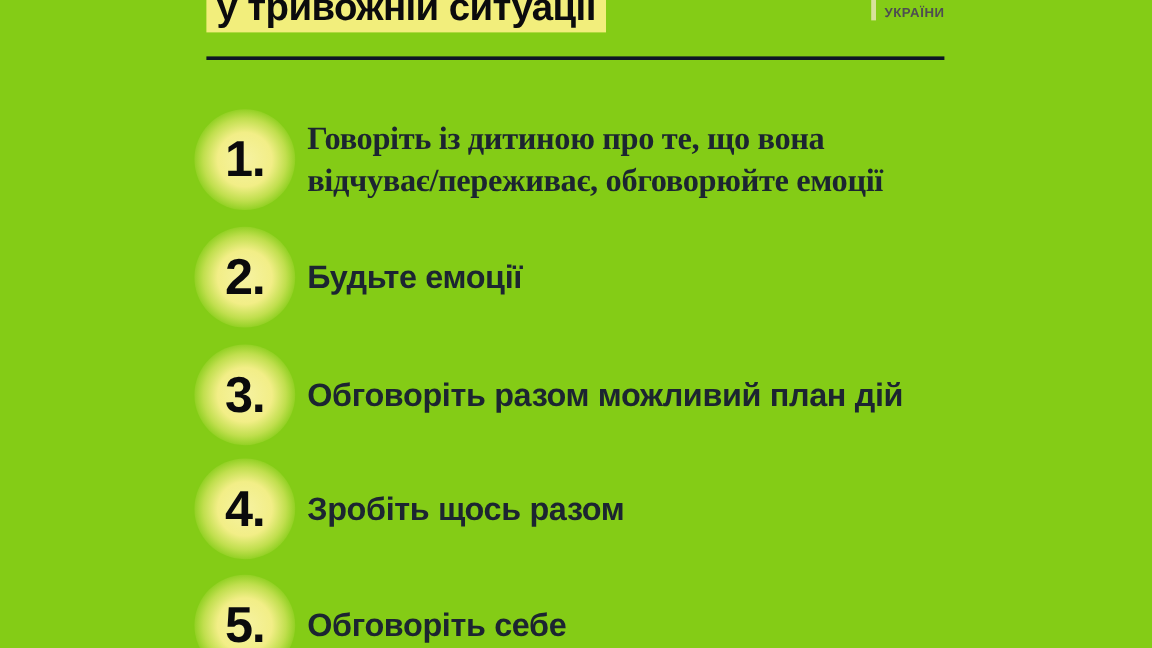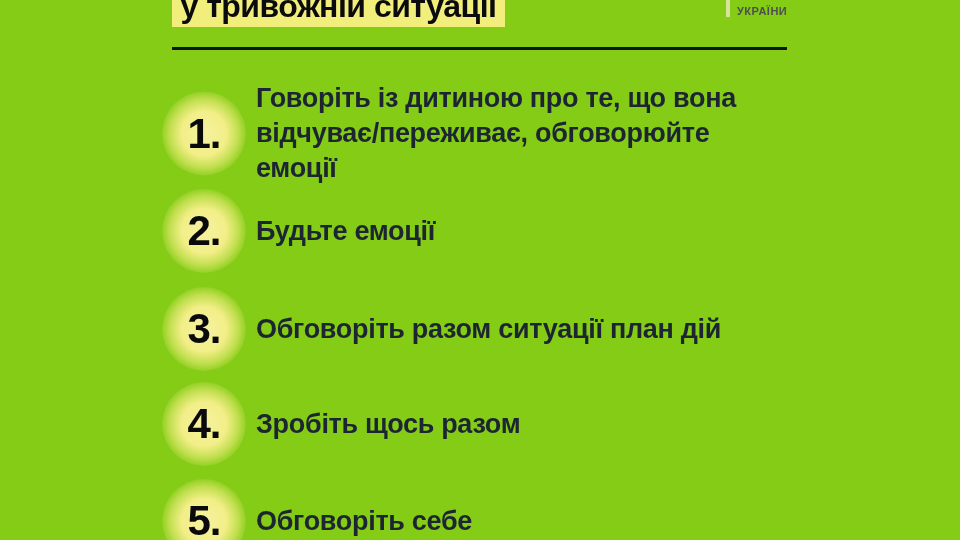--- a/index.html
+++ b/index.html
@@ -113,20 +113,21 @@
     font-size: 27px;
     font-weight: bold;
     letter-spacing: -0.3px;
     line-height: 35px;
     color: #1C2531;
     white-space: nowrap;
   }
   .item-text.wrap {
     white-space: normal;
     max-width: 530px;
+    font-family: Liberation Serif, serif;
   }
 </style>
 </head>
 <body>
 
 <div class="stage">
 
   <div class="title-box">
     <span class="title-text">у тривожній ситуації</span>
   </div>
@@ -152,21 +153,21 @@
       <div class="num">2.</div>
     </div>
     <div class="item-text">Будьте емоції</div>
   </div>
 
   <div class="item" style="top:329px">
     <div class="num-wrap">
       <div class="glow"></div>
       <div class="num">3.</div>
     </div>
-    <div class="item-text">Обговоріть разом ситуації план дій</div>
+    <div class="item-text">Обговоріть разом можливий план дій</div>
   </div>
 
   <div class="item" style="top:424px">
     <div class="num-wrap">
       <div class="glow"></div>
       <div class="num">4.</div>
     </div>
     <div class="item-text">Зробіть щось разом</div>
   </div>
 

